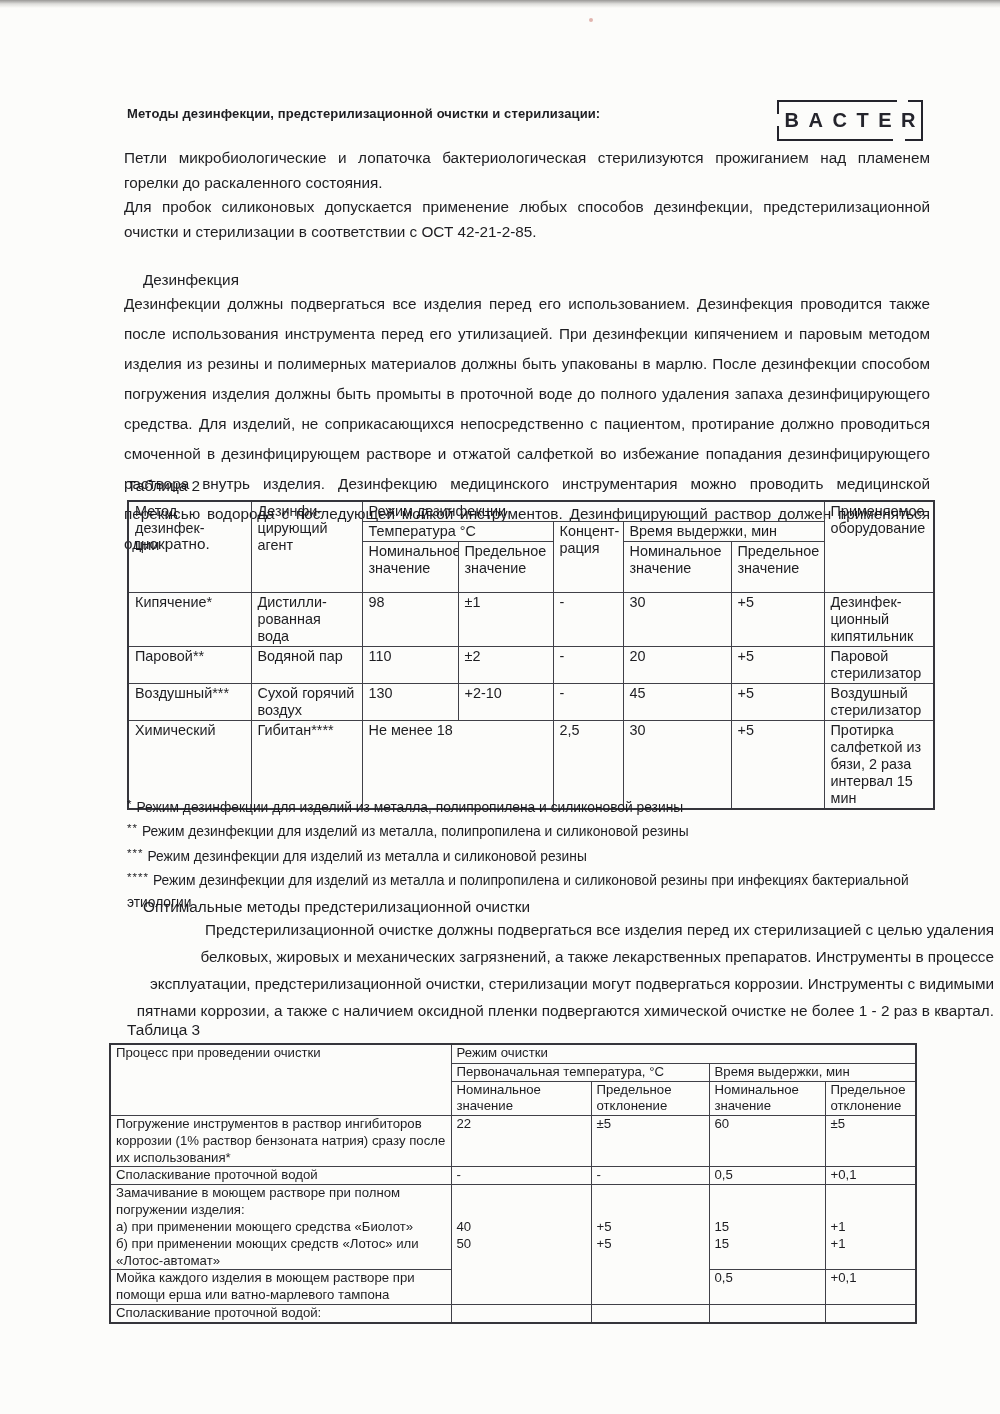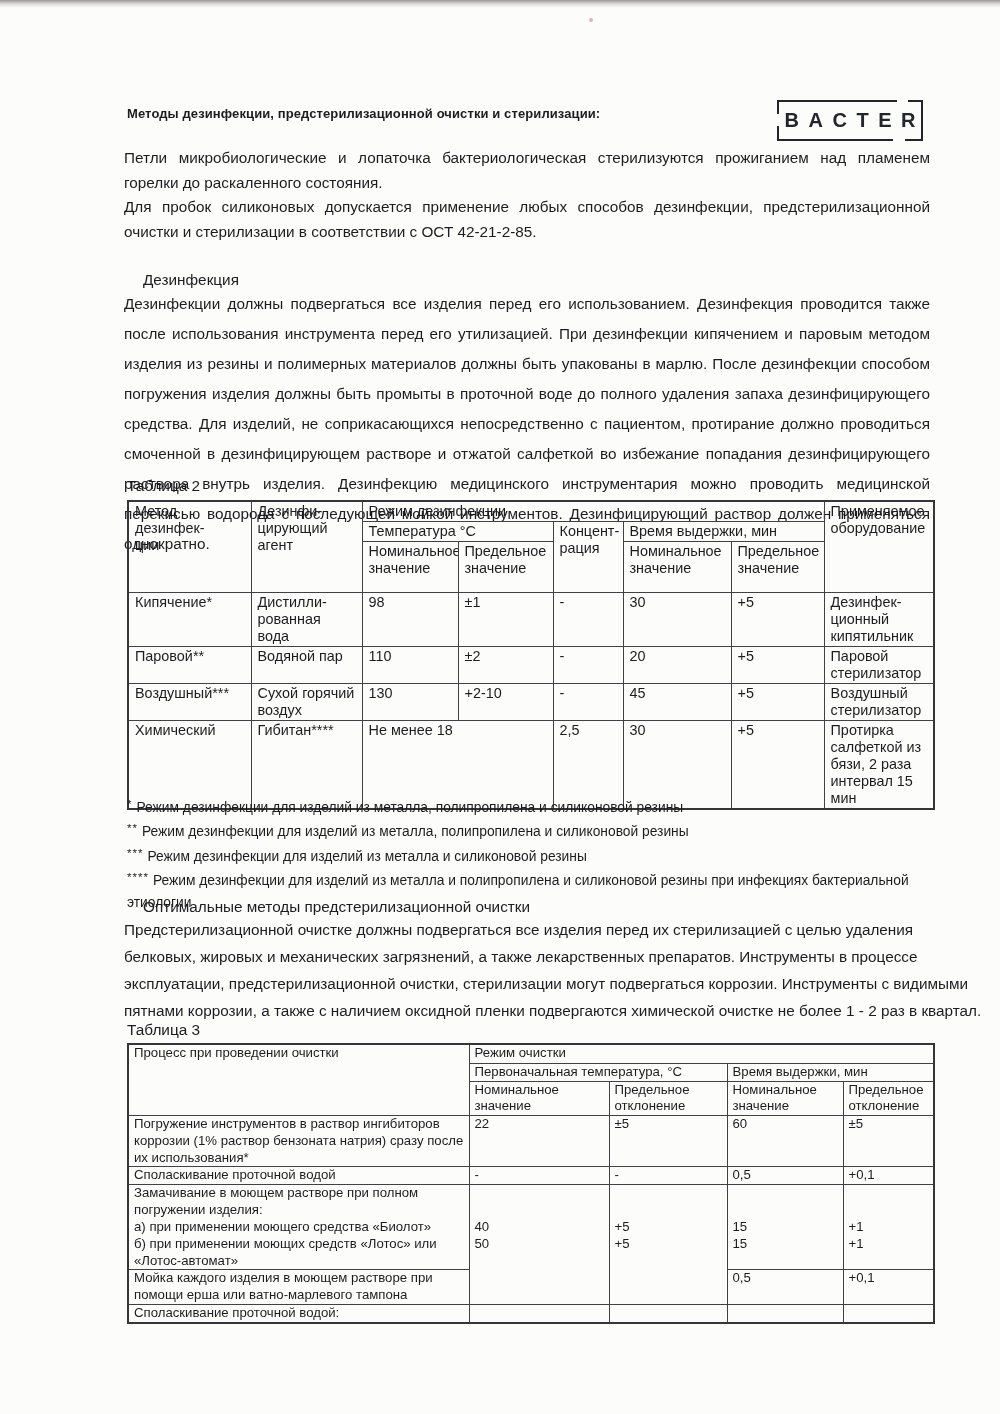--- a/index.html
+++ b/index.html
@@ -24,26 +24,26 @@
 
   .para{position:absolute;left:124px;width:806px;margin:0;font-size:15.3px;text-align:justify;}
   .p1a{top:146px;line-height:24.5px;}
   .p1b{top:195px;line-height:24.5px;}
   .heading{position:absolute;left:127px;margin:16px;font-size:15.3px;font-weight:400;}
   .h-dez{top:255px;}
   .p2{top:289px;line-height:30px;}
   .tlabel{position:absolute;left:127px;font-size:15.4px;}
   .t2label{top:477px;}
   .h-opt{top:882px;}
-  .p3{top:916px;width:870px;line-height:27px;text-align:left;white-space:pre-line;}
+  .p3{top:916px;width:870px;line-height:27px;text-align:right;white-space:pre-line;}
   .t3label{top:1021px;}
 
   table{border-collapse:collapse;table-layout:fixed;}
   .t2{position:absolute;left:127px;top:500px;width:806px;font-size:14.4px;line-height:17px;border:2px solid #35353b;}
-  .t3{position:absolute;left:127px;top:1043px;width:806px;font-size:13.2px;line-height:16.8px;border:2px solid #35353b;}
+  .t3{position:absolute;left:109px;top:1043px;width:806px;font-size:13.2px;line-height:16.8px;border:2px solid #35353b;}
   .t2 th,.t2 td,.t3 th,.t3 td{border:1.5px solid #404047;vertical-align:top;font-weight:400;
       text-align:left;white-space:pre-line;overflow:hidden;}
   .t2 th,.t2 td{padding:1px 6px;}
   .t3 th,.t3 td{padding:0 5px;}
   .ac{text-align:center;}
   
   .t2 .hr1{height:20px;}.t2 .hr2{height:19px;}.t2 .hr3{height:51px;}
   .t2 .br1{height:54px;}.t2 .br2{height:32px;}.t2 .br3{height:34px;}.t2 .br4{height:81px;padding-left:28px;}
   
   .t3 .hr1{height:19px;}.t3 .hr2{height:18px;}.t3 .hr3{height:34px;}

